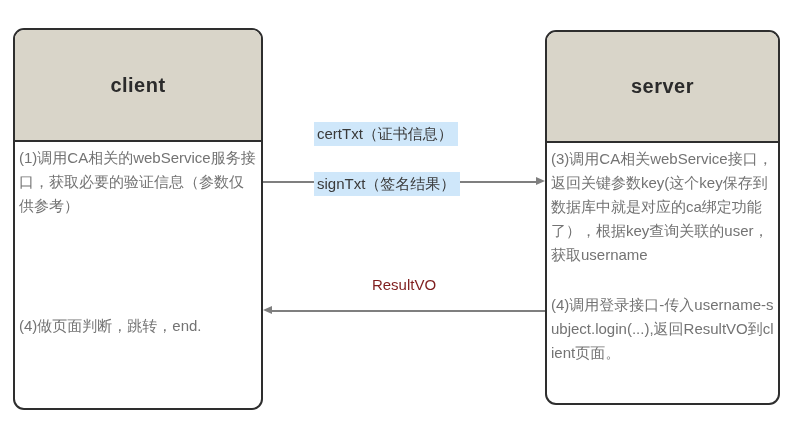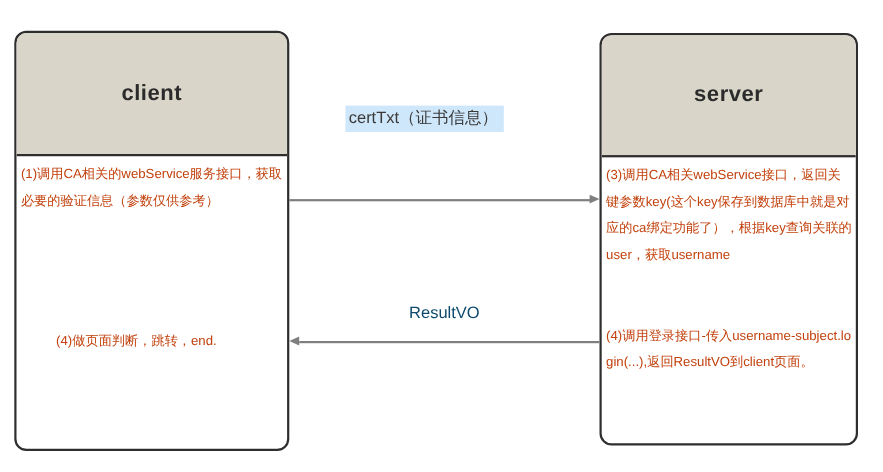--- a/index.html
+++ b/index.html
@@ -33,32 +33,32 @@
     font-size: 20px;
     font-weight: bold;
     color: #2b2b2b;
     letter-spacing: 0.5px;
   }
   .node-body { position: relative; }
   .step {
     position: absolute;
     left: 4px;
     right: 3px;
-    font-size: 12px;
+    font-size: 15px;
     line-height: 24px;
-    color: #c2410c;
+    color: #737373;
     word-break: break-all;
   }
   #client-box { left: 13px; top: 28px; width: 250px; height: 382px; }
   #client-box .node-header { height: 112px; }
   #server-box { left: 545px; top: 30px; width: 235px; height: 375px; }
   #server-box .node-header { height: 111px; }
 
   #client-step-1 { top: 4px; }
-  #client-step-4 { top: 156px; margin-left: 32px; }
+  #client-step-4 { top: 172px; }
   #server-step-2 { top: 4px; }
   #server-step-3 { top: 150px; }
 
   .arrow-line {
     position: absolute;
     height: 1.5px;
     background: #7f7f7f;
   }
   .arrow-head {
     position: absolute;
@@ -87,29 +87,30 @@
   }
   .param-label {
     display: block;
     width: fit-content;
     background: #cfe7fa;
     color: #3a3a3a;
     font-size: 15px;
     line-height: 21px;
     padding: 1px 5px 2px 3px;
     margin-bottom: 4px;
+    margin-top: 26px;
   }
   #response-label {
     position: absolute;
     left: 263px;
     width: 282px;
     top: 276px;
     text-align: center;
     font-size: 15px;
-    color: #0c4a6e;
+    color: #7f1d1d;
   }
 </style>
 </head>
 <body>
 
 <div class="stage">
 
   <div class="node" id="client-box">
     <div class="node-header">
       <span class="node-title">client</span>
@@ -128,20 +129,21 @@
       <div class="step" id="server-step-2">(3)调用CA相关webService接口，返回关键参数key(这个key保存到数据库中就是对应的ca绑定功能了），根据key查询关联的user，获取username</div>
       <div class="step" id="server-step-3">(4)调用登录接口-传入username-subject.login(...),返回ResultVO到client页面。</div>
     </div>
   </div>
 
   <div class="arrow-line" id="request-arrow-line"></div>
   <div class="arrow-head" id="request-arrow-head"></div>
 
   <div id="request-labels">
     <span class="param-label">certTxt（证书信息）</span>
+    <span class="param-label">signTxt（签名结果）</span>
   </div>
 
   <div class="arrow-line" id="response-arrow-line"></div>
   <div class="arrow-head" id="response-arrow-head"></div>
 
   <div id="response-label">ResultVO</div>
 
 </div>
 
 </body></html>

